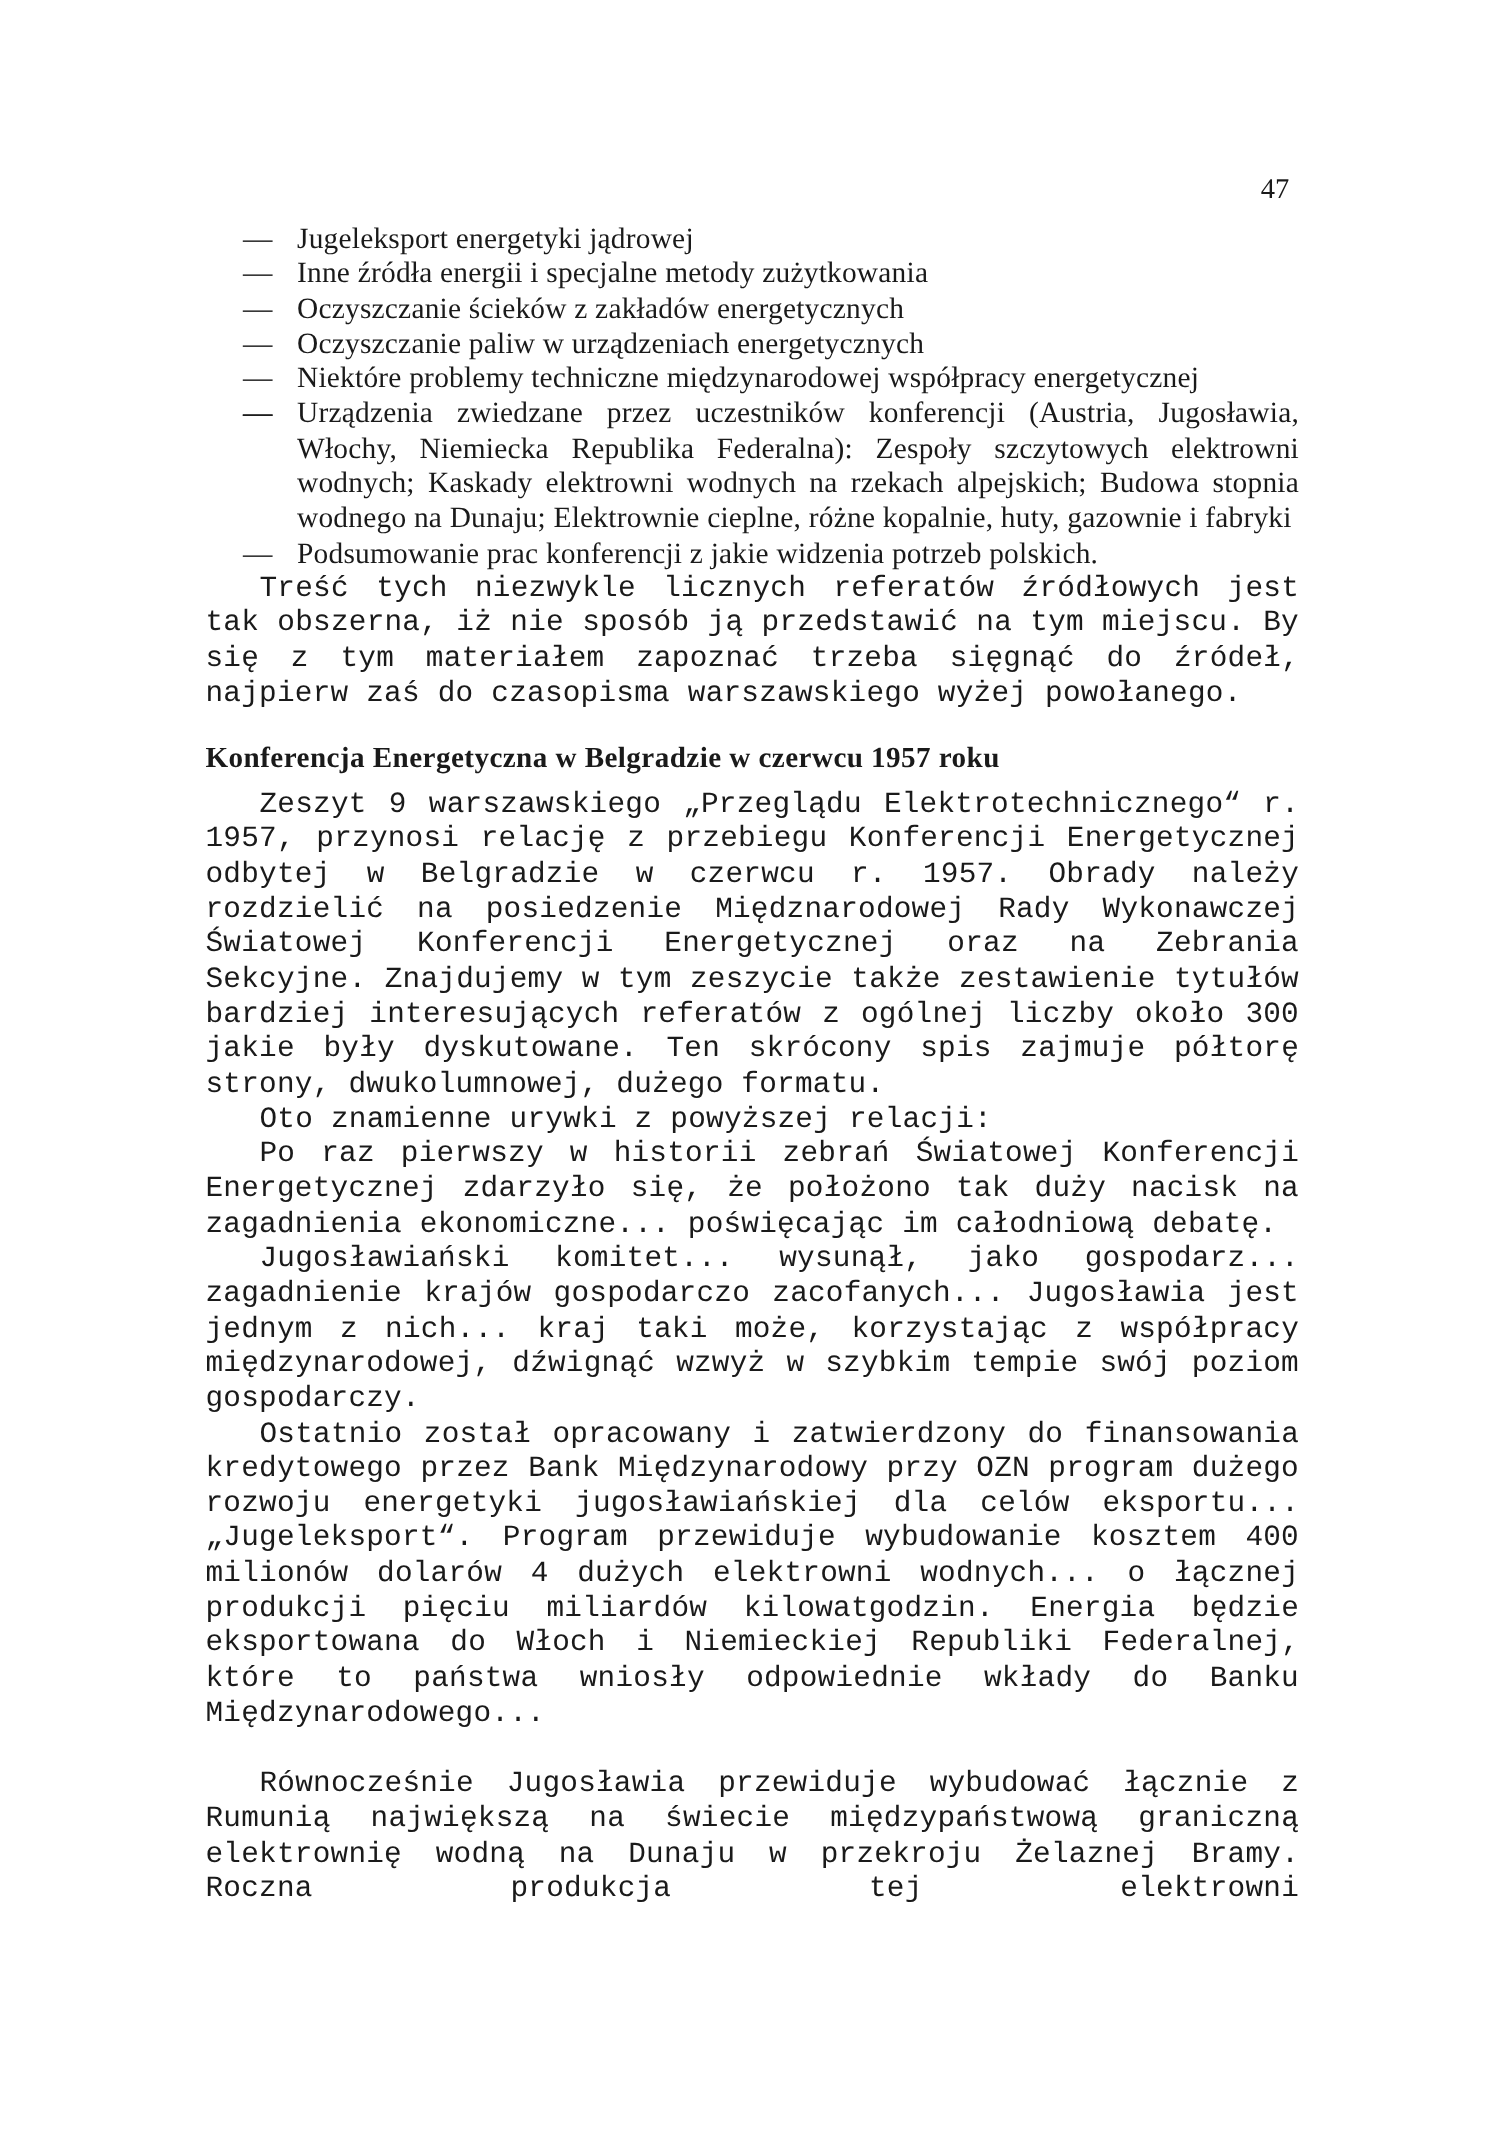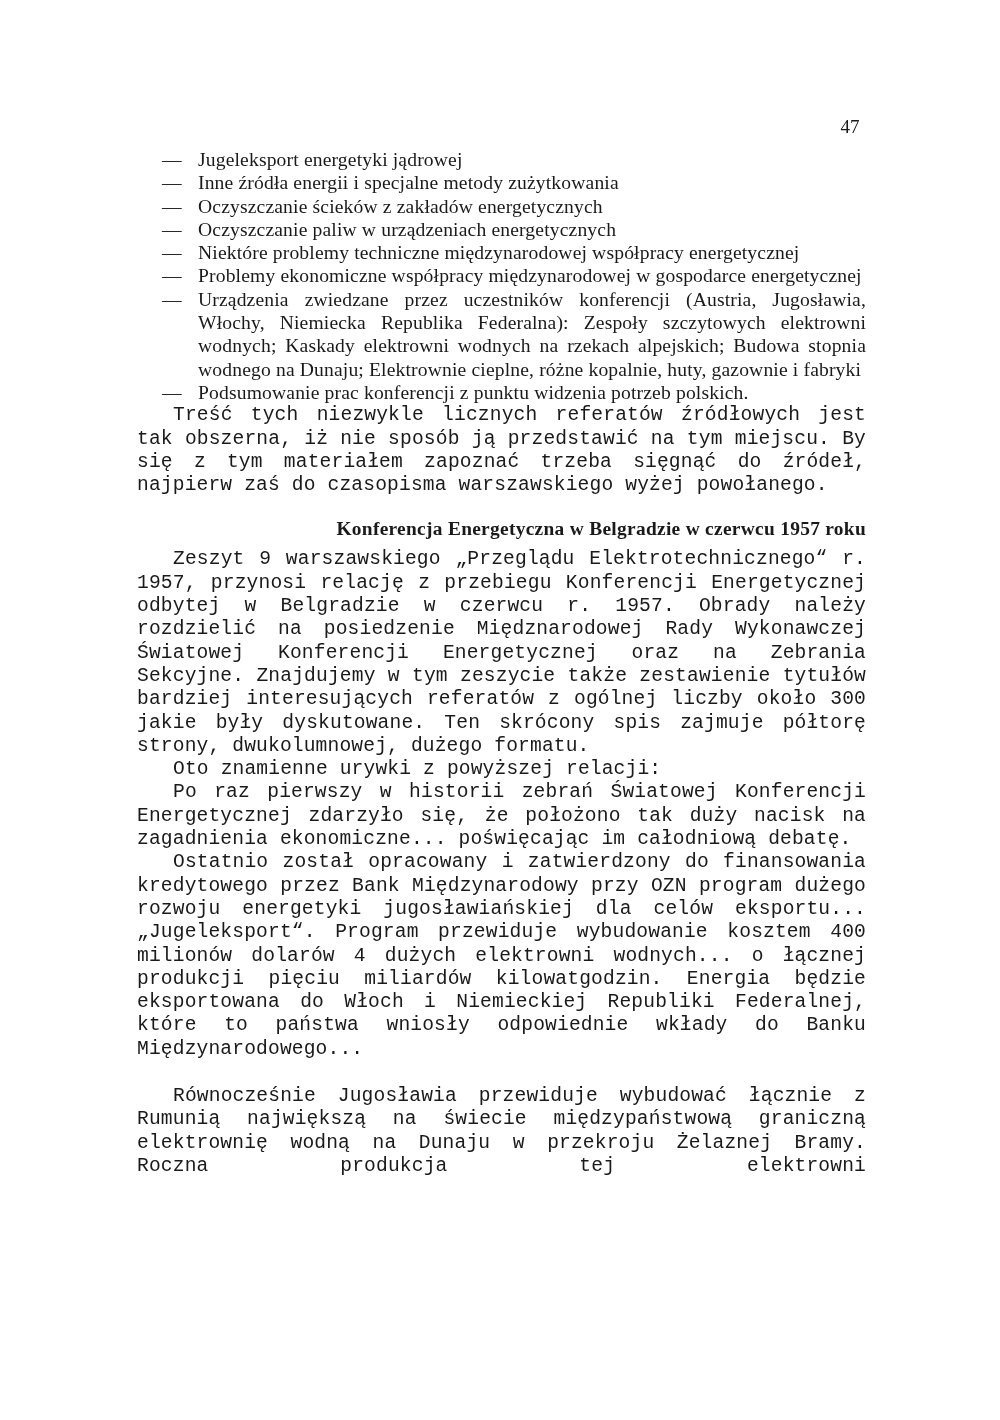--- a/index.html
+++ b/index.html
@@ -49,21 +49,21 @@
     }
     .para {
       margin: 0;
       text-indent: 36px;
       text-align: justify;
       font-family: Liberation Mono, monospace;
     }
     .para.last-left { text-align-last: left; }
     .section-heading {
       margin: 20px 0 8px 0;
-      text-align: right;
+      text-align: left;
       font-weight: bold;
       font-size: 19.4px;
       line-height: 23px;
       letter-spacing: 0.3px;
     }
   </style>
 </head>
 <body>
 
 <div class="page-number">47</div>
@@ -86,35 +86,35 @@
     <li class="list-item">
       <span class="dash">—</span>
       <span>Oczyszczanie paliw w urządzeniach energetycznych</span>
     </li>
     <li class="list-item">
       <span class="dash">—</span>
       <span>Niektóre problemy techniczne międzynarodowej współpracy energetycznej</span>
     </li>
     <li class="list-item">
       <span class="dash">—</span>
-      <span>Problemy ekonomiczne współpracy międzynarodowej w gospodarce energetycznej</span>
     </li>
     <li class="list-item">
       <span class="dash">—</span>
       <span>Urządzenia zwiedzane przez uczestników konferencji (Austria, Jugosławia, Włochy, Niemiecka Republika Federalna): Zespoły szczytowych elektrowni wodnych; Kaskady elektrowni wodnych na rzekach alpejskich; Budowa stopnia wodnego na Dunaju; Elektrownie cieplne, różne kopalnie, huty, gazownie i fabryki</span>
     </li>
     <li class="list-item">
       <span class="dash">—</span>
-      <span>Podsumowanie prac konferencji z punktu widzenia potrzeb polskich.</span>
+      <span>Podsumowanie prac konferencji z jakie widzenia potrzeb polskich.</span>
     </li>
   </ul>
 
   <p class="para">Treść tych niezwykle licznych referatów źródłowych jest tak obszerna, iż nie sposób ją przedstawić na tym miejscu. By się z tym materiałem zapoznać trzeba sięgnąć do źródeł, najpierw zaś do czasopisma warszawskiego wyżej powołanego.</p>
 
   <h2 class="section-heading">Konferencja Energetyczna w Belgradzie w czerwcu 1957 roku</h2>
 
   <p class="para">Zeszyt 9 warszawskiego „Przeglądu Elektrotechnicznego“ r. 1957, przynosi relację z przebiegu Konferencji Energetycznej odbytej w Belgradzie w czerwcu r. 1957. Obrady należy rozdzielić na posiedzenie Międznarodowej Rady Wykonawczej Światowej Konferencji Energetycznej oraz na Zebrania Sekcyjne. Znajdujemy w tym zeszycie także zestawienie tytułów bardziej interesujących referatów z ogólnej liczby około 300 jakie były dyskutowane. Ten skrócony spis zajmuje półtorę strony, dwukolumnowej, dużego formatu.</p>
   <p class="para">Oto znamienne urywki z powyższej relacji:</p>
   <p class="para">Po raz pierwszy w historii zebrań Światowej Konferencji Energetycznej zdarzyło się, że położono tak duży nacisk na zagadnienia ekonomiczne... poświęcając im całodniową debatę.</p>
+  <p class="para">Jugosławiański komitet... wysunął, jako gospodarz... zagadnienie krajów gospodarczo zacofanych... Jugosławia jest jednym z nich... kraj taki może, korzystając z współpracy międzynarodowej, dźwignąć wzwyż w szybkim tempie swój poziom gospodarczy.</p>
   <p class="para">Ostatnio został opracowany i zatwierdzony do finansowania kredytowego przez Bank Międzynarodowy przy OZN program dużego rozwoju energetyki jugosławiańskiej dla celów eksportu... „Jugeleksport“. Program przewiduje wybudowanie kosztem 400 milionów dolarów 4 dużych elektrowni wodnych... o łącznej produkcji pięciu miliardów kilowatgodzin. Energia będzie eksportowana do Włoch i Niemieckiej Republiki Federalnej, które to państwa wniosły odpowiednie wkłady do Banku Międzynarodowego...</p>
   <p class="para last-left" style="text-align-last: justify; margin-top: 24px;">Równocześnie Jugosławia przewiduje wybudować łącznie z Rumunią największą na świecie międzypaństwową graniczną elektrownię wodną na Dunaju w przekroju Żelaznej Bramy. Roczna produkcja tej elektrowni</p>
 
 </div>
 
 </body></html>

